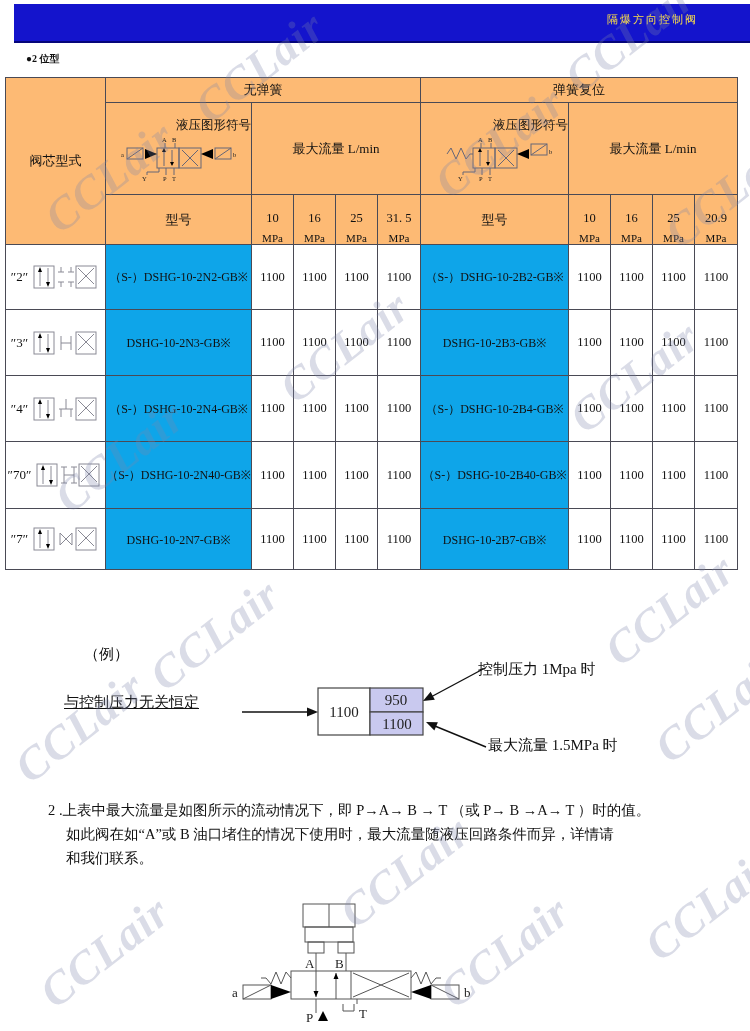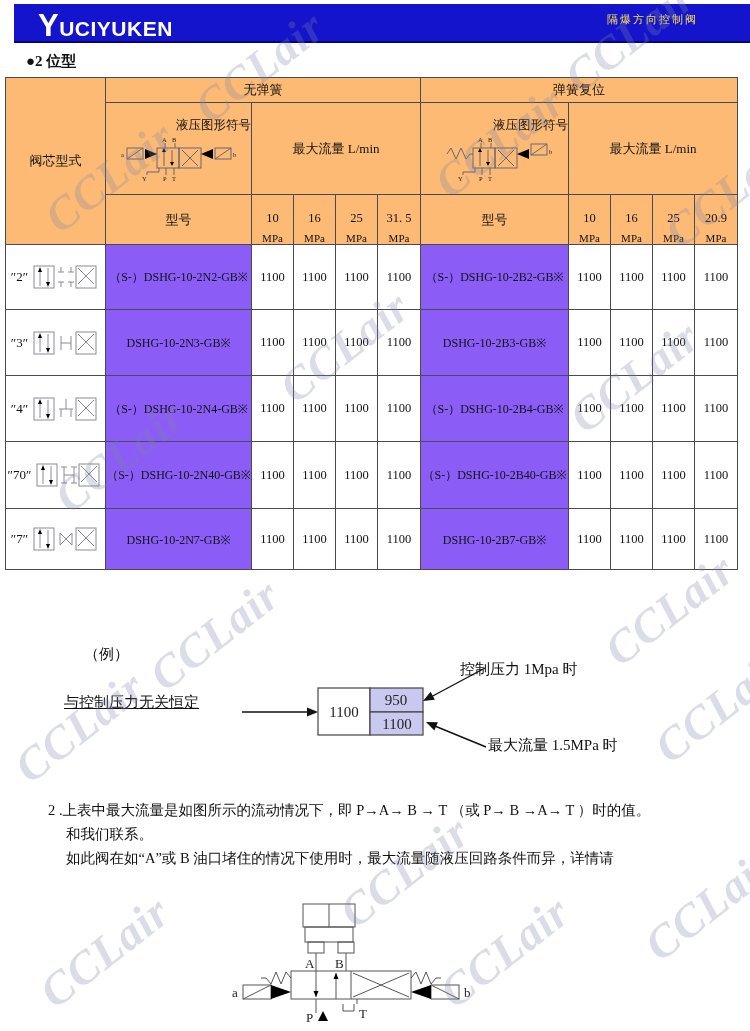--- a/index.html
+++ b/index.html
@@ -5,56 +5,55 @@
   html,body{margin:0;padding:0;background:#fff;}
   .page{position:relative;width:750px;height:1031px;background:#ffffff;overflow:hidden;
         font-family:"Liberation Serif","DejaVu Serif",serif;color:#111;}
   
   .banner{position:absolute;left:14px;top:4px;width:736px;height:37px;background:#1414cc;
           border-bottom:2px solid #05057a;}
   .logo{position:absolute;left:24px;top:4px;color:#fff;font-family:"Liberation Sans",sans-serif;
         font-weight:bold;font-size:21px;letter-spacing:.5px;}
   .logo::first-letter{font-size:31px;}
   .banner-title{position:absolute;right:52px;top:8px;color:#fde047;font-size:11px;letter-spacing:2px;}
-  .section-title{position:absolute;left:26px;top:52px;font-size:15px;font-weight:bold;}
+  .section-title{position:absolute;left:26px;top:52px;font-size:10px;font-weight:bold;}
   
   table.main{position:absolute;left:5px;top:77px;border-collapse:collapse;table-layout:fixed;}
   table.main td{border:1px solid #4a4a55;text-align:center;vertical-align:middle;padding:0;overflow:hidden;}
   td.hd{background:#fdba74;font-size:13px;}
-  td.model{font-size:12px;background:#8b5cf6;}
+  td.model{font-size:12px;background:#0ea5e9;}
   td.flow{font-size:12.5px;background:#fff;}
   td.spool{background:#fff;text-align:left;padding-left:3px;white-space:nowrap;}
   .spool-label{font-size:13px;vertical-align:middle;}
   .sym-label{font-size:12.5px;margin-top:6px;text-align:right;}
   .pnum{font-size:12.5px;margin-top:16px;}
   .punit{font-size:11px;margin-top:6px;}
   
   .note1{position:absolute;left:8px;top:577px;font-size:14.5px;}
   .example-label{position:absolute;left:84px;top:645px;font-size:15px;}
   .left-label{position:absolute;left:64px;top:690px;font-size:15px;line-height:24px;text-decoration:underline;}
-  .top-label{position:absolute;left:460px;top:660px;font-size:15px;text-align:center;}
+  .top-label{position:absolute;left:478px;top:660px;font-size:15px;text-align:center;}
   .bottom-label{position:absolute;left:488px;top:736px;font-size:15px;}
   .note2{position:absolute;left:48px;top:798px;font-size:14.5px;line-height:24px;}
   .note2 .ind{margin-left:18px;}
   
   .example-svg{position:absolute;left:230px;top:652px;pointer-events:none;}
   .flow-svg{position:absolute;left:205px;top:891px;pointer-events:none;}
   svg text{font-family:"Liberation Serif","DejaVu Serif",serif;fill:#222;}
   
   .wm{position:absolute;font-style:italic;font-weight:bold;font-size:46px;
       font-family:"Liberation Serif",serif;color:#7d85aa;opacity:.28;
       transform:rotate(-38deg);letter-spacing:1px;pointer-events:none;z-index:9;}
 </style>
 </head>
 <body>
 
 <div class="page">
 
   <div class="banner">
-    <div class="logo">YUCIYUKEN</div>
     <div class="banner-title">隔爆方向控制阀</div>
   </div>
 
   <div class="section-title">●2 位型</div>
 
   <table class="main">
     <colgroup>
       <col style="width:100px">
         <col style="width:146px">
         <col style="width:42px">
@@ -389,22 +388,22 @@
       <text x="114" y="65">1100</text>
       <text x="166" y="53">950</text>
       <text x="167" y="77">1100</text>
     </g>
   </svg>
   <div class="top-label">控制压力 1Mpa 时</div>
   <div class="bottom-label">最大流量 1.5MPa 时</div>
 
   <div class="note2">
     <div>2 .上表中最大流量是如图所示的流动情况下，即 P→A→ B → T （或 P→ B →A→ T ）时的值。</div>
+    <div class="ind">如此阀在如“A”或 B 油口堵住的情况下使用时，最大流量随液压回路条件而异，详情请</div>
     <div class="ind">和我们联系。</div>
-    <div class="ind">如此阀在如“A”或 B 油口堵住的情况下使用时，最大流量随液压回路条件而异，详情请</div>
   </div>
 
   <svg class="flow-svg" width="340" height="140" viewBox="0 0 340 140">
     <g stroke="#555" stroke-width="1" fill="none">
       <rect x="98" y="13" width="52" height="23"></rect>
         <line x1="124" y1="13" x2="124" y2="36"></line>
       <rect x="100" y="36" width="48" height="15"></rect>
       <rect x="103" y="51" width="16" height="11"></rect>
         <rect x="133" y="51" width="16" height="11"></rect>
       <line x1="111" y1="62" x2="111" y2="80"></line>

